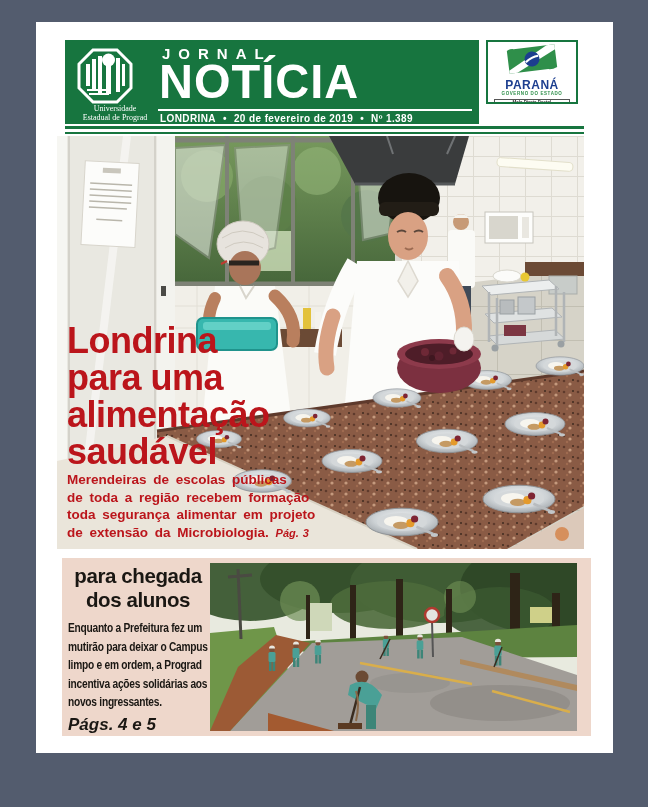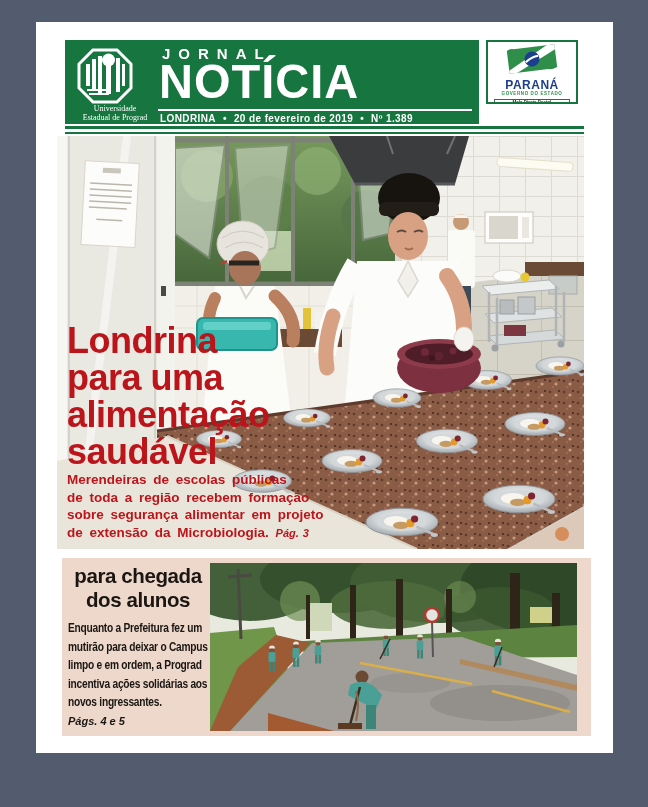--- a/index.html
+++ b/index.html
@@ -46,21 +46,21 @@
   .deck{position:absolute;left:10px;top:335px;color:#bb151b;font-weight:bold;
     font-size:13.5px;line-height:17.5px;word-spacing:3px;width:310px;}
   .page-ref-lead{font-style:italic;font-size:11px;word-spacing:1px;}
 
   
   .secondary{position:absolute;left:26px;top:536px;width:529px;height:178px;background:#eed7cb;}
   .sec-text{position:absolute;left:6px;top:6px;width:140px;}
   .sec-title{color:#1a1713;font-size:20.5px;line-height:24px;font-weight:bold;text-align:center;letter-spacing:-0.4px;}
   .sec-body{margin-top:7px;color:#1a1713;font-size:12px;line-height:18.5px;font-weight:bold;white-space:nowrap;
     transform:scaleX(.85);transform-origin:left top;letter-spacing:-0.3px;}
-  .sec-ref{margin-top:3px;color:#1a1713;font-size:11px;font-weight:bold;font-style:italic;}
+  .sec-ref{margin-top:3px;color:#1a1713;font-size:17px;font-weight:bold;font-style:italic;}
   .sec-photo{position:absolute;left:148px;top:5px;width:367px;height:168px;}
 </style>
 </head>
 <body>
 
 <div class="page">
 
   <div class="masthead">
     <svg class="uel-logo" width="56" height="56" viewBox="0 0 56 56">
       <g fill="none" stroke="#ffffff">
@@ -312,21 +312,21 @@
     
     <div class="headline">
       <div>Londrina</div>
       <div>para uma</div>
       <div>alimentação</div>
       <div>saudável</div>
     </div>
     <div class="deck">
       <div>Merendeiras de escolas públicas</div>
       <div>de toda a região recebem formação</div>
-      <div>sobre segurança alimentar em projeto</div>
+      <div>toda segurança alimentar em projeto</div>
       <div><span>de extensão da Microbiologia.</span> <span class="page-ref-lead">Pág. 3</span></div>
     </div>
   </div>
 
   <div class="secondary">
     <div class="sec-text">
       <div class="sec-title">
         <div>para chegada</div>
         <div>dos alunos</div>
       </div>

